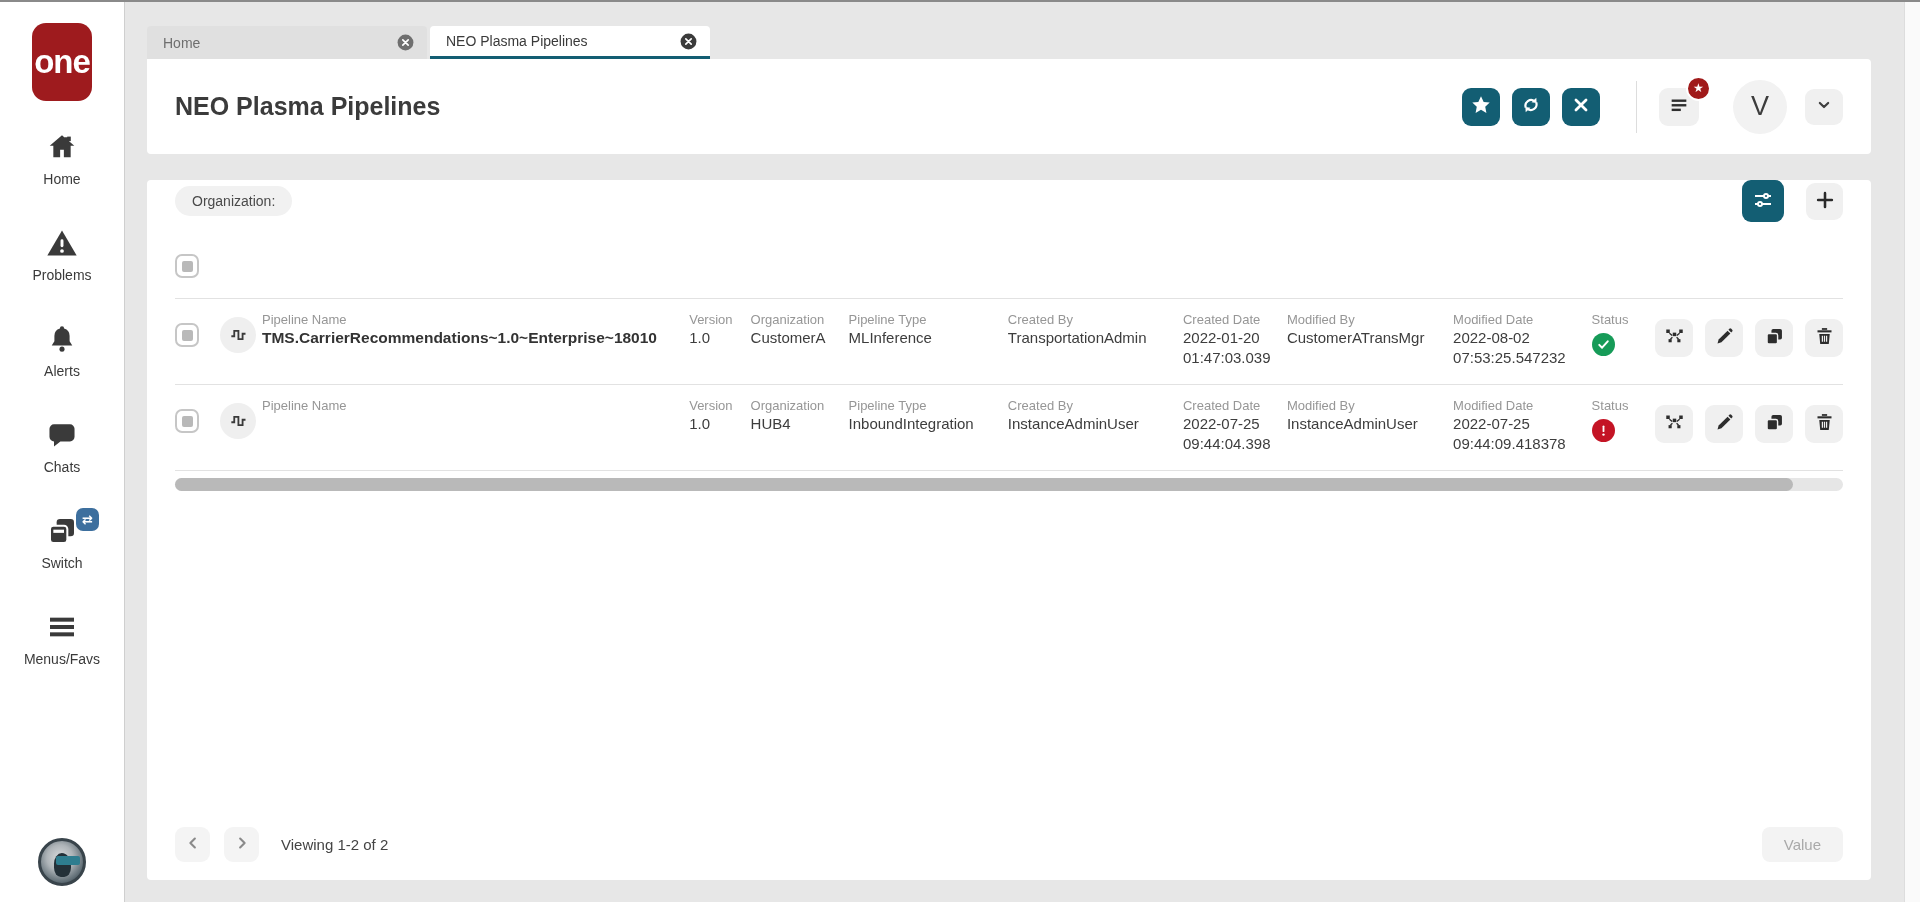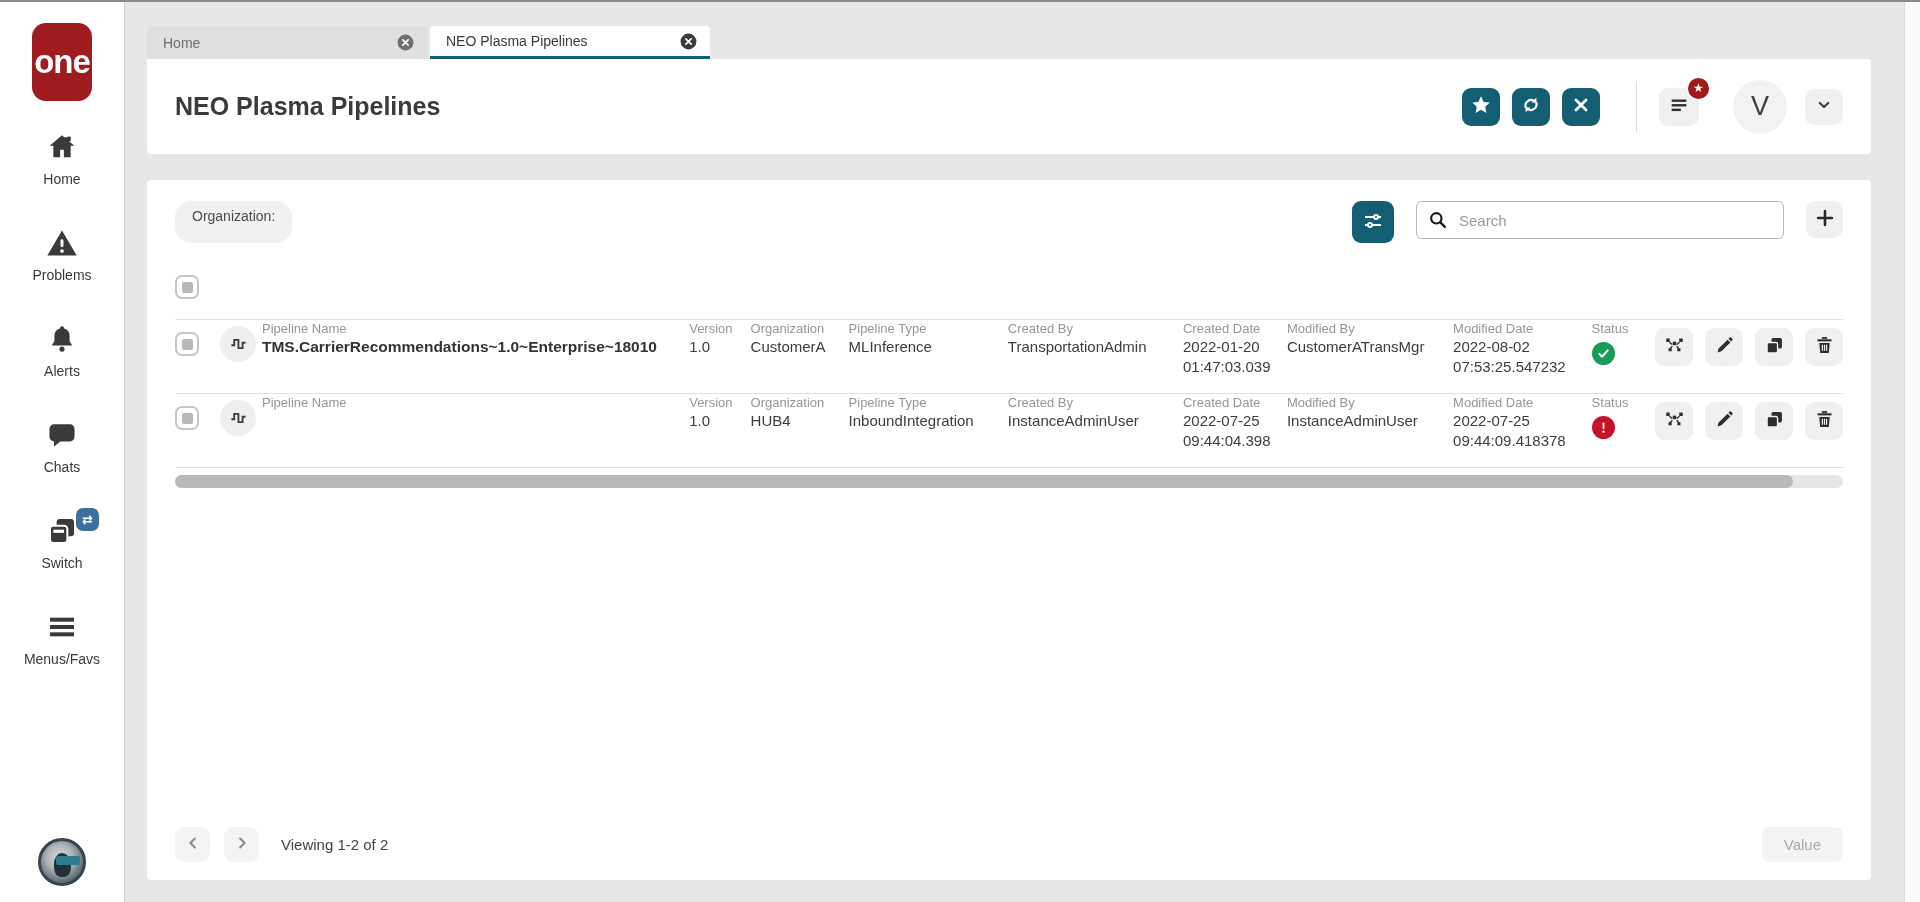--- a/index.html
+++ b/index.html
@@ -60,42 +60,42 @@
   .user-name { font-size:15px; font-weight:bold; color:#333; }
   .user-id { font-size:13px; color:#8a8a8a; margin-top:2px; }
   .user-redacted { width:172px; height:15px; margin:5px 0 0 12px; border-radius:3px;
     background:linear-gradient(90deg,#dedede,#e9e9e9 55%,#dcdcdc); filter:blur(2px); }
   .chev-btn { width:38px; height:36px; border:none; border-radius:9px; background:#f0f0f0;
     display:flex; align-items:center; justify-content:center; cursor:pointer; margin-left:auto; }
   .chev-btn svg { width:20px; height:20px; }
   
   .content-card { background:#fff; border-radius:4px; margin-top:26px; height:700px;
     padding:0 28px; position:relative; }
-  .filter-row { display:flex; padding-top:21px; }
+  .filter-row { display:flex; align-items:center; }
   .org-chip { background:#f1f1f1; border-radius:16px; padding:7px 17px; font-size:14px; color:#4a4a4a; }
   .filter-btn { margin-left:auto; width:42px; height:42px; border:none; border-radius:9px; background:#135e73;
     display:flex; align-items:center; justify-content:center; cursor:pointer; }
   .filter-btn svg { width:24px; height:24px; }
   .search-wrap { position:relative; margin-left:22px; }
   .search-input { width:368px; height:38px; border:1px solid #b9b9b9; border-radius:6px;
     padding:0 12px 0 42px; font-size:15px; color:#333; background:#fff; outline:none;
     font-family:"Liberation Sans",sans-serif; }
   .search-input::placeholder { color:#9a9a9a; }
   .search-icon { position:absolute; left:12px; top:9px; width:20px; height:20px; }
   .plus-btn { margin-left:22px; width:37px; height:37px; border:none; border-radius:9px; background:#f0f0f0;
     display:flex; align-items:center; justify-content:center; cursor:pointer; }
   .plus-btn svg { width:22px; height:22px; }
   
   .checkbox { width:24px; height:24px; border:2px solid #c6c6c6; border-radius:7px; background:#fff;
     display:flex; align-items:center; justify-content:center; cursor:pointer; }
   .checkbox .inner { width:11px; height:11px; background:#b9b9b9; border-radius:2px; }
   .selectall-row { margin-top:32px; padding-left:0; }
   
   .table { margin-top:20px; }
-  .trow { display:flex; align-items:flex-start; border-top:1px solid #e2e2e2; padding:0 0 16px; }
+  .trow { display:flex; align-items:flex-start; border-top:1px solid #e2e2e2; padding:12px 0 16px; }
   .trow:last-child { border-bottom:1px solid #e2e2e2; }
   .col-check { width:46px; padding-top:12px; }
   .col-icon { width:42px; padding-top:6px; }
   .pipe-circle { width:36px; height:36px; border-radius:50%; background:#efefef;
     display:flex; align-items:center; justify-content:center; }
   .pipe-circle svg { width:20px; height:20px; }
   .cell { padding-right:10px; }
   .cell .lbl { font-size:13px; color:#969696; line-height:17px; }
   .cell .val { font-size:15px; color:#3d3d3d; line-height:20px; word-break:break-word; }
   .c-name { width:432px; } .c-name .val { font-weight:bold; font-size:15.5px; color:#333; }
@@ -288,29 +288,20 @@
           <svg viewBox="0 0 24 24">
               <path d="M4 8h16M4 16h16" stroke="#fff" stroke-width="2.2"></path>
               <circle cx="15" cy="8" r="3" fill="#fff"></circle>
               <circle cx="15" cy="8" r="1.1" fill="#135e73"></circle>
               <circle cx="9" cy="16" r="3" fill="#fff"></circle>
               <circle cx="9" cy="16" r="1.1" fill="#135e73"></circle>
             </svg>
         </span>
       </button>
 
-      <div class="search-wrap">
-        <span class="search-icon">
-          <svg viewBox="0 0 24 24">
-              <circle cx="10" cy="10" r="6.2" stroke="#1a1a1a" stroke-width="2.6" fill="none"></circle>
-              <path d="M14.8 14.8L20.2 20.2" stroke="#1a1a1a" stroke-width="2.8" stroke-linecap="round"></path>
-            </svg>
-        </span>
-        <input class="search-input" type="text" placeholder="Search" style="">
-      </div>
 
       <button class="plus-btn">
         <span>
           <svg viewBox="0 0 24 24">
               <path d="M12 4.5v15M4.5 12h15" stroke="#2a2a2a" stroke-width="2.8" stroke-linecap="round"></path>
             </svg>
         </span>
       </button>
     </div>
 

